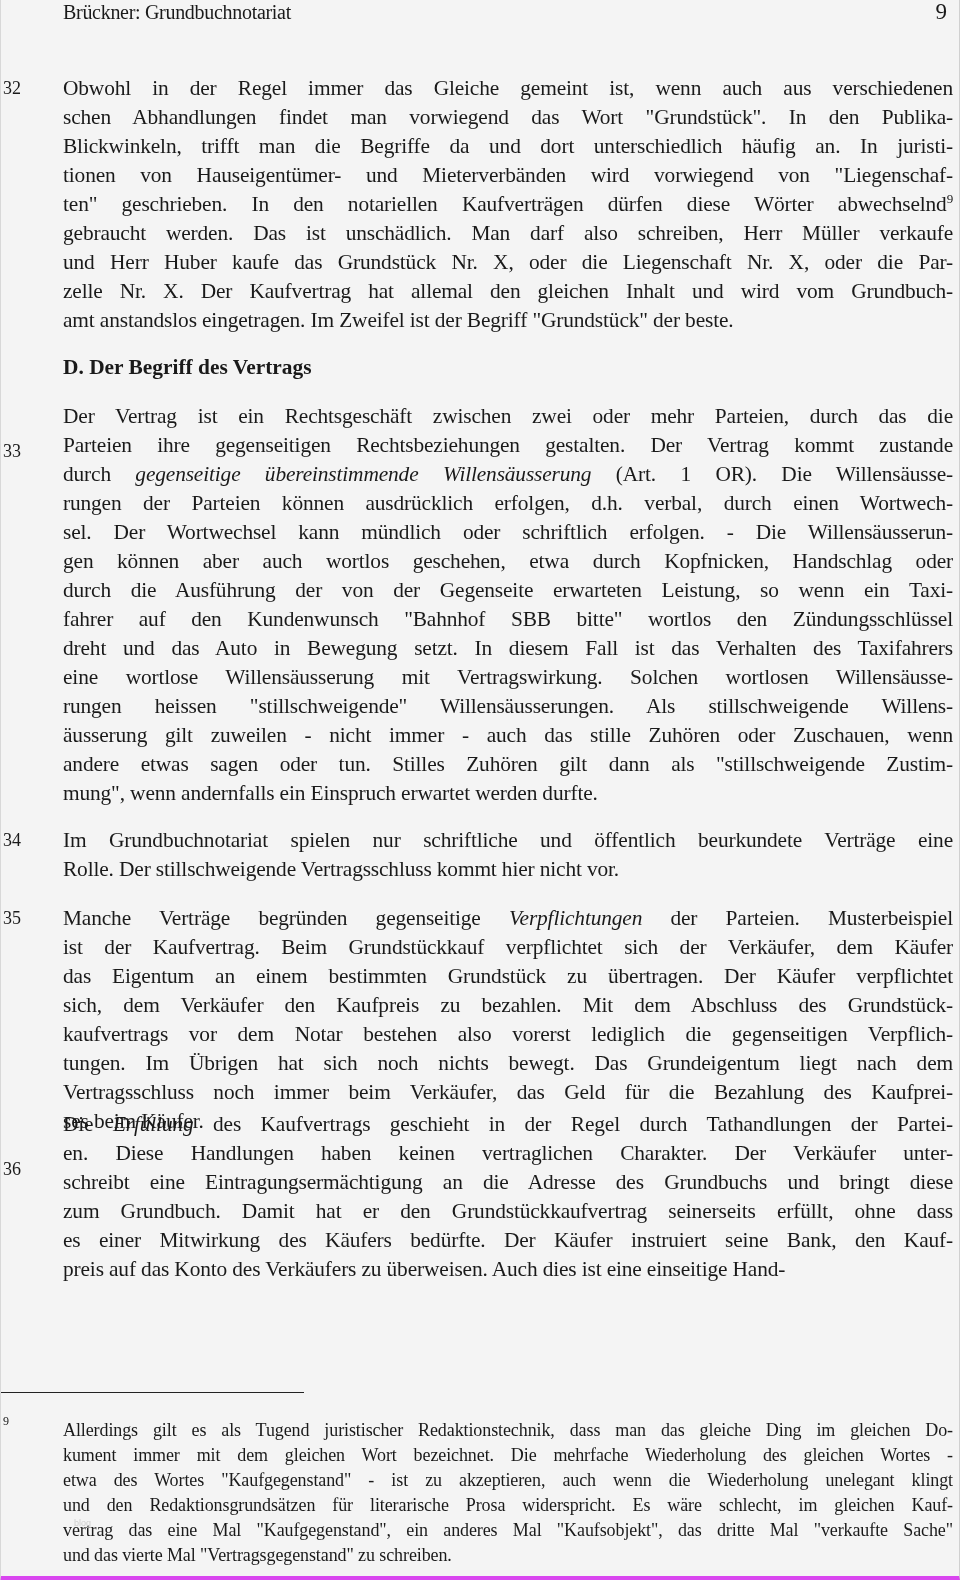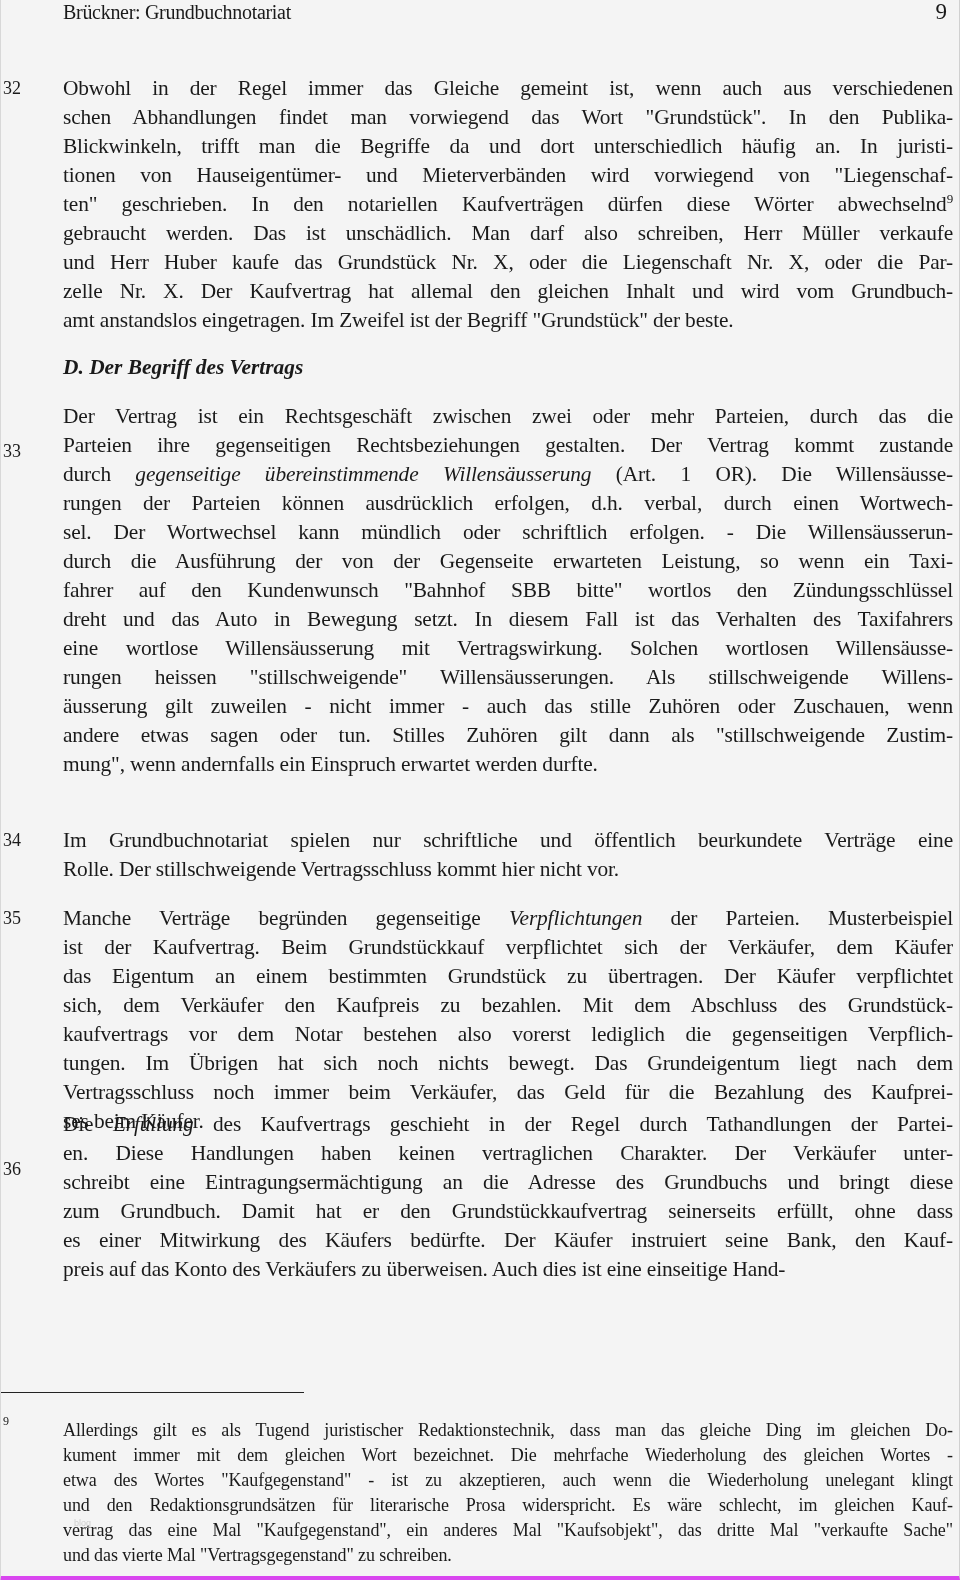--- a/index.html
+++ b/index.html
@@ -18,21 +18,21 @@
   .running-head {
     position:absolute; top:0; left:62px; width:884px; height:24px;
     font-size:20px; line-height:24px;
   }
   .running-head .title { position:absolute; left:0; top:0; letter-spacing:-0.3px; }
   .running-head .pageno { position:absolute; right:0; top:0; font-size:23px; }
   .para { position:absolute; left:62px; width:890px; font-size:21.4px; line-height:29px; text-align:justify; letter-spacing:-0.15px; }
   .para .line { display:block; height:29px; white-space:nowrap; text-align-last:justify; text-align:justify; }
   .para .line.last { text-align-last:left; }
   .num { position:absolute; left:2px; font-size:18px; line-height:29px; }
-  .heading { position:absolute; left:62px; font-weight:bold; font-size:21.4px; line-height:29px;font-style:italic; }
+  .heading { position:absolute; left:62px; font-weight:bold; font-size:21.4px; line-height:29px; }
   i { font-style:italic; }
   sup { font-size:13px; vertical-align:top; position:relative; top:-6px; }
   .fn-rule { position:absolute; left:0; top:1392px; width:303px; height:1px; background:#222; }
   .fn-mark { position:absolute; left:2px; top:1414px; font-size:12px; }
   .fn { position:absolute; left:62px; top:1418px; width:890px; font-size:18px; line-height:25px; letter-spacing:-0.1px; }
   .fn .line { display:block; height:25px; white-space:nowrap; text-align:justify; text-align-last:justify; }
   .fn .line.last { text-align-last:left; }
   .watermark { position:absolute; left:40px; top:1518px; font-size:9px; color:#cfcfcf; font-family:"Liberation Sans",sans-serif;margin-left:33px; }
 </style>
 </head>
@@ -58,20 +58,21 @@
         <span class="line last">amt anstandslos eingetragen. Im Zweifel ist der Begriff "Grundstück" der beste.</span>
       </div>
       <div class="heading" style="top: 353px;">D. Der Begriff des Vertrags</div>
       <div class="num" style="top: 402px; margin-top: 35px;">33</div>
       <div class="para" style="top: 402px;">
         <span class="line">Der Vertrag ist ein Rechtsgeschäft zwischen zwei oder mehr Parteien, durch das die</span>
         <span class="line">Parteien ihre gegenseitigen Rechtsbeziehungen gestalten. Der Vertrag kommt zustande</span>
         <span class="line">durch <i>gegenseitige übereinstimmende Willensäusserung</i> (Art. 1 OR). Die Willensäusse-</span>
         <span class="line">rungen der Parteien können ausdrücklich erfolgen, d.h. verbal, durch einen Wortwech-</span>
         <span class="line">sel. Der Wortwechsel kann mündlich oder schriftlich erfolgen. - Die Willensäusserun-</span>
+        <span class="line">gen können aber auch wortlos geschehen, etwa durch Kopfnicken, Handschlag oder</span>
         <span class="line">durch die Ausführung der von der Gegenseite erwarteten Leistung, so wenn ein Taxi-</span>
         <span class="line">fahrer auf den Kundenwunsch "Bahnhof SBB bitte" wortlos den Zündungsschlüssel</span>
         <span class="line">dreht und das Auto in Bewegung setzt. In diesem Fall ist das Verhalten des Taxifahrers</span>
         <span class="line">eine wortlose Willensäusserung mit Vertragswirkung. Solchen wortlosen Willensäusse-</span>
         <span class="line">rungen heissen "stillschweigende" Willensäusserungen. Als stillschweigende Willens-</span>
         <span class="line">äusserung gilt zuweilen - nicht immer - auch das stille Zuhören oder Zuschauen, wenn</span>
         <span class="line">andere etwas sagen oder tun. Stilles Zuhören gilt dann als "stillschweigende Zustim-</span>
         <span class="line last">mung", wenn andernfalls ein Einspruch erwartet werden durfte.</span>
       </div>
       <div class="num" style="top: 826px;">34</div>

